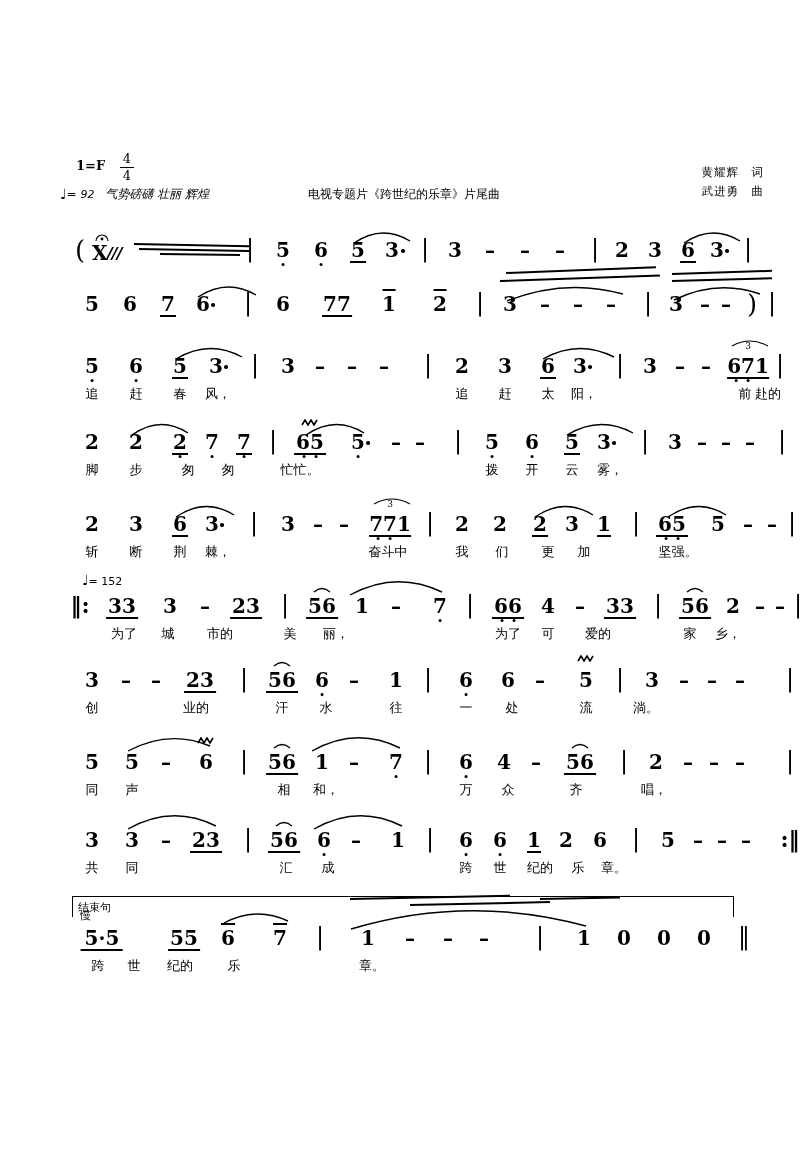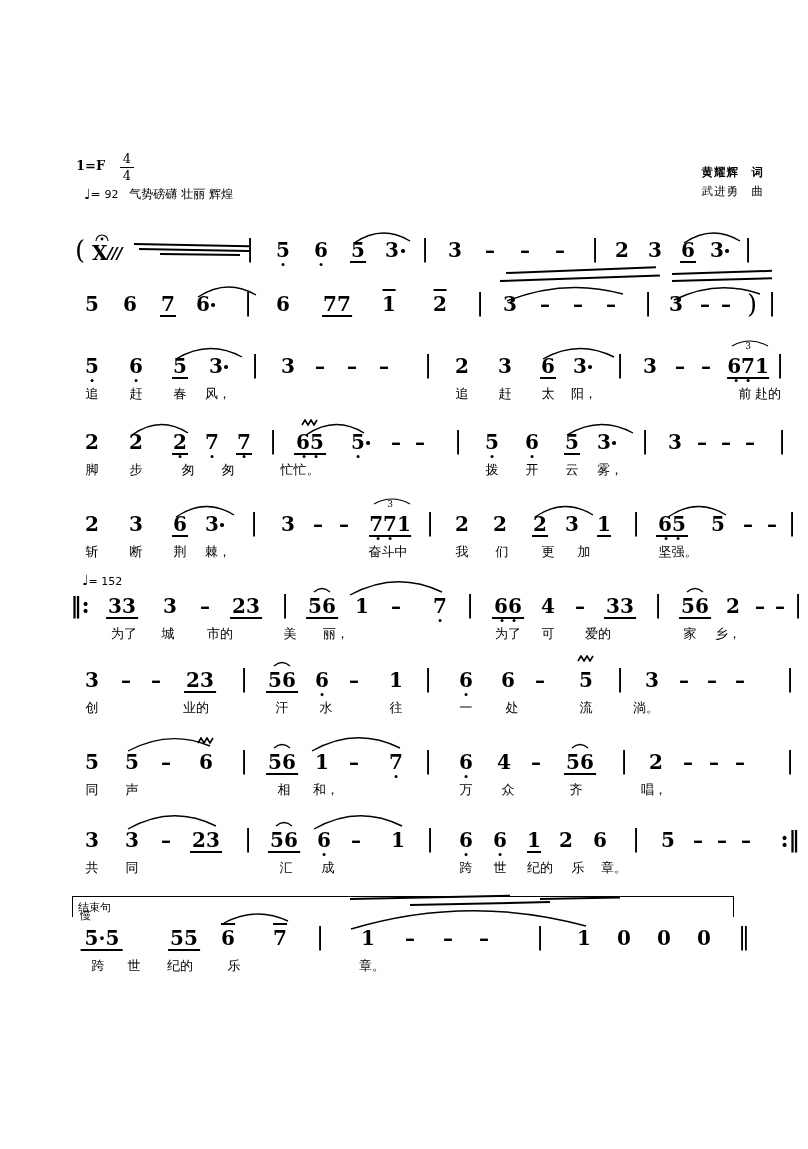--- a/index.html
+++ b/index.html
@@ -49,21 +49,21 @@
     font-size: 12px;
     letter-spacing: 0px;
   }
   .credit {
     position: absolute;
     right: 44px;
     font-size: 11.5px;
     letter-spacing: 1px;
     white-space: pre;
   }
-  .credit.lyr { top: 165px; font-weight: bold; }
+  .credit.lyr { top: 165px; }
   .credit.mus { top: 184px; }
 
   .keysig {
     position: absolute;
     left: 76px;
     top: 158px;
     font-size: 13px;
     font-weight: bold;
     font-family: "DejaVu Serif", "Liberation Serif", serif;
   }
@@ -76,24 +76,25 @@
     font-size: 13px;
     font-family: "DejaVu Serif", "Liberation Serif", serif;
     line-height: 1.05;
   }
   .meter .num { display:block; }
   .meter .bar { display:block; height:1px; background:#000; margin:1px 2px; }
   .meter .den { display:block; }
 
   .tempoline {
     position: absolute;
-    left: 84px;
+    left: 60px;
     top: 186px;
     font-size: 12px;
     white-space: nowrap;
+    font-style: italic;
   }
   .tempoline .qn { font-size: 14px; vertical-align: -1px; }
   .tempoline .bpm { font-size: 11px; }
   .tempoline .expr { margin-left: 7px; letter-spacing: 0px; }
 
   .tempo-inline {
     position: absolute;
     font-size: 11px;
     white-space: nowrap;
   }
@@ -252,20 +253,21 @@
     background: #000;
     vertical-align: 5px;
     margin-right: 14px;
   }
 </style>
 </head>
 <body>
 
 <div id="page">
 
+  <div class="filmline">电视专题片《跨世纪的乐章》片尾曲</div>
   <div class="credit lyr">黄耀辉　词</div>
   <div class="credit mus">武进勇　曲</div>
 
   <div class="keysig">1=F</div>
   <div class="meter">
     <span class="num">4</span>
     <span class="bar"></span>
     <span class="den">4</span>
   </div>
 

